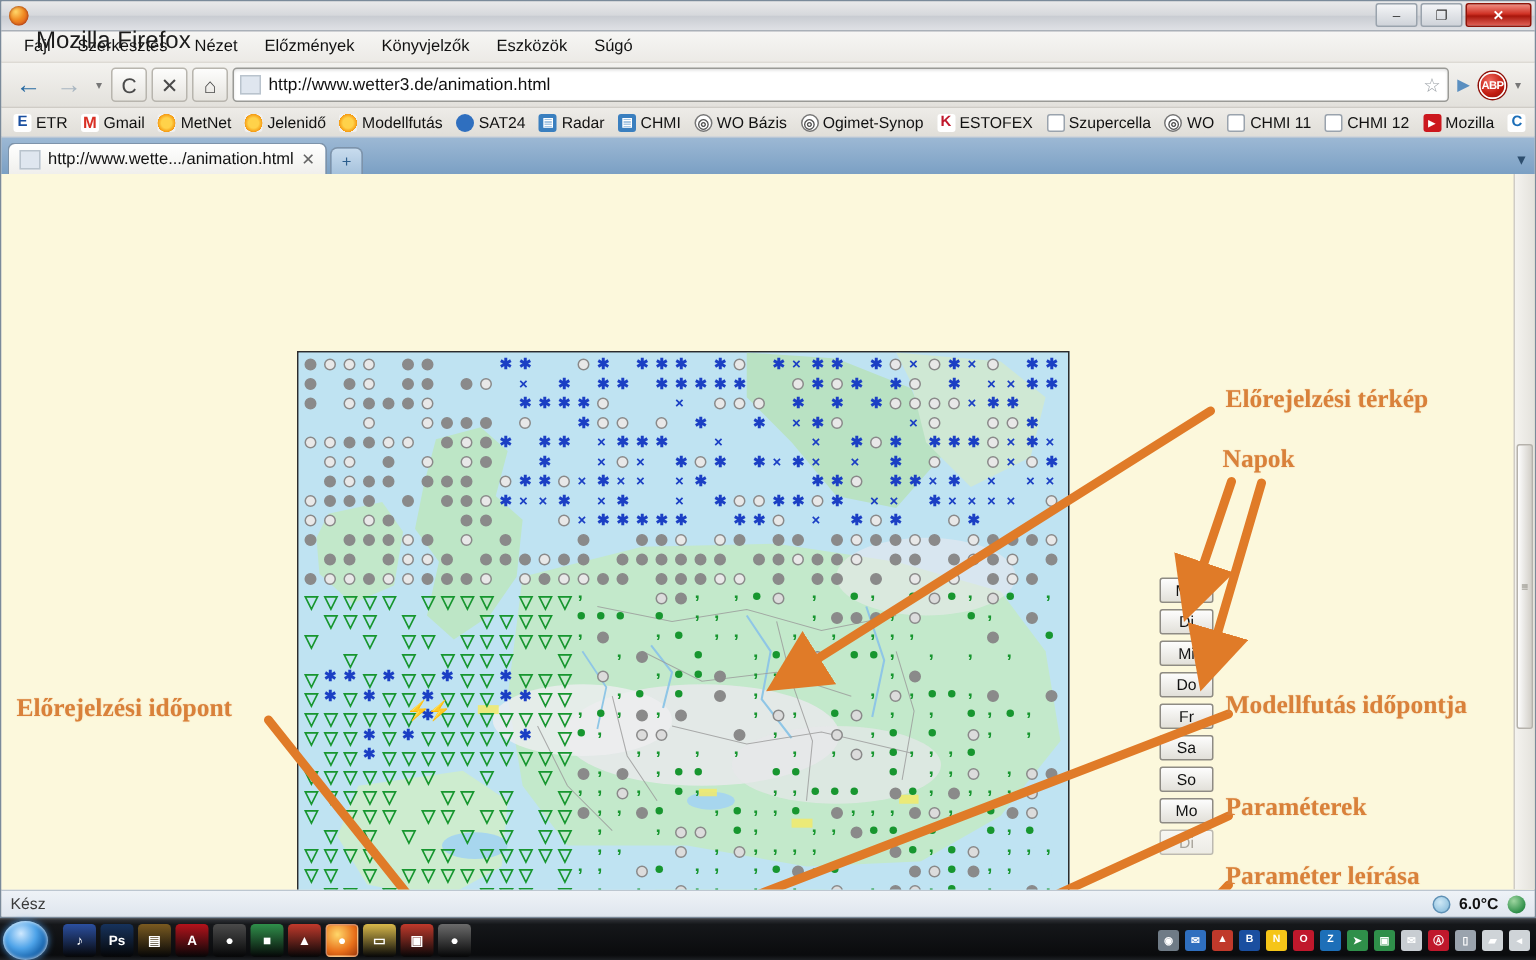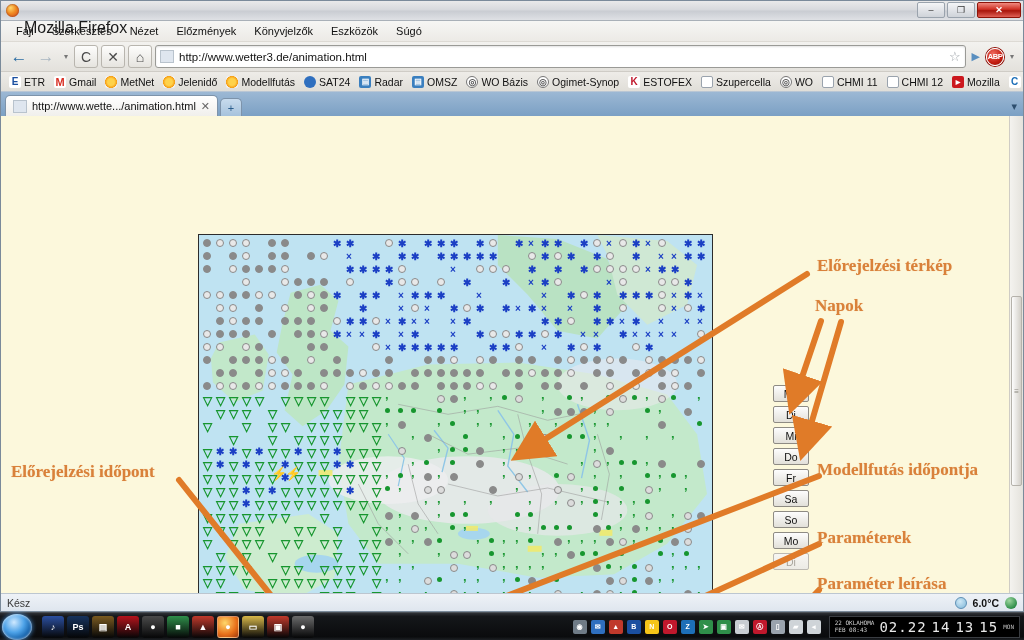--- a/index.html
+++ b/index.html
@@ -301,21 +301,21 @@
         <div class="bm">
           <div class="bmico ico-sat"></div>
           <span class="lbl">SAT24</span>
         </div>
         <div class="bm">
           <div class="bmico ico-radar">▤</div>
           <span class="lbl">Radar</span>
         </div>
         <div class="bm">
           <div class="bmico ico-radar">▤</div>
-          <span class="lbl">OMSZ</span>
+          <span class="lbl">CHMI</span>
         </div>
         <div class="bm">
           <div class="bmico ico-wo">◎</div>
           <span class="lbl">WO Bázis</span>
         </div>
         <div class="bm">
           <div class="bmico ico-wo">◎</div>
           <span class="lbl">Ogimet-Synop</span>
         </div>
         <div class="bm">
@@ -1223,26 +1223,15 @@
           <div class="trayico" style="background: rgb(192, 24, 44); color: rgb(255, 255, 255);">O</div>
           <div class="trayico" style="background: rgb(29, 111, 184); color: rgb(255, 255, 255);">Z</div>
           <div class="trayico" style="background: rgb(47, 143, 74); color: rgb(255, 255, 255);">➤</div>
           <div class="trayico" style="background: rgb(47, 143, 74); color: rgb(255, 255, 255);">▣</div>
           <div class="trayico" style="background: rgb(200, 205, 210); color: rgb(255, 255, 255);">✉</div>
           <div class="trayico" style="background: rgb(192, 24, 44); color: rgb(255, 255, 255);">Ⓐ</div>
           <div class="trayico" style="background: rgb(154, 163, 173); color: rgb(255, 255, 255);">▯</div>
           <div class="trayico" style="background: rgb(207, 212, 216); color: rgb(255, 255, 255);">▰</div>
           <div class="trayico" style="background: rgb(207, 212, 216); color: rgb(255, 255, 255);">◂</div>
         </div>
-      <div class="clockwidget">
-        <div class="cw-left">
-          <div>22 OKLAHOMA</div>
-          <div>FEB 08:43</div>
-        </div>
-        <div class="cw-time">02.22</div>
-        <div class="cw-time">14</div>
-        <div class="cw-time">13</div>
-        <div class="cw-time">15</div>
-        <div class="cw-sub">MON</div>
-      </div>
     </div>
   </div>
 </div>
 
 </body></html>

